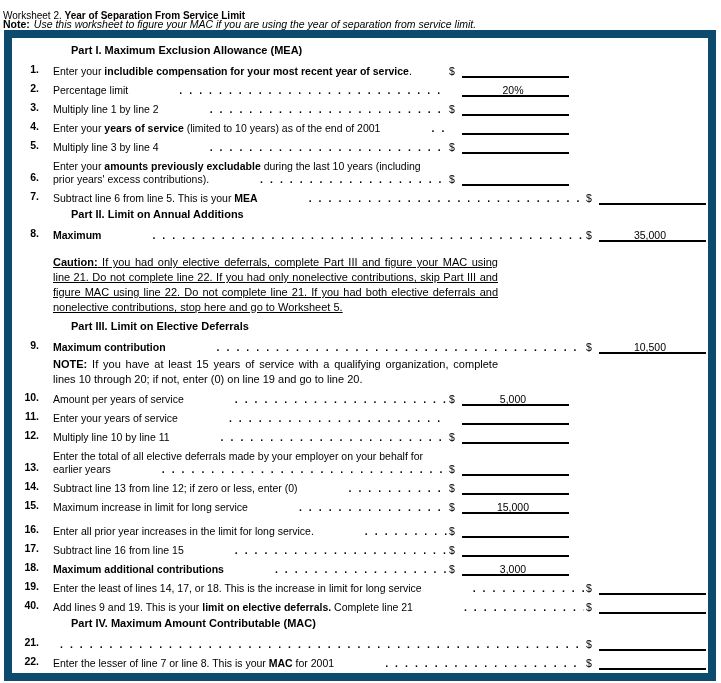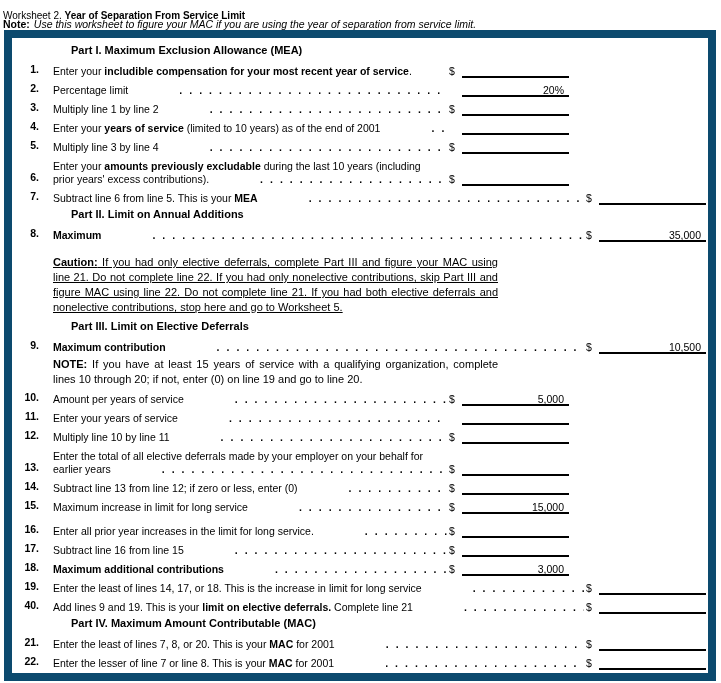--- a/index.html
+++ b/index.html
@@ -28,21 +28,21 @@
   .lrow{display:flex;align-items:baseline;line-height:13px;gap:44px;}
   .cont{white-space:nowrap;}
   .b{font-weight:bold;}
   .dots{flex:1;min-width:0;overflow:hidden;white-space:nowrap;letter-spacing:7px;
         font-weight:bold;margin:0 2px 0 7px;}
   .amt{flex:none;width:120px;display:flex;align-items:flex-end;}
   .amt.col1{margin-right:139px;}
   .amt.col2{margin-right:2px;}
   .cur{width:13px;flex:none;padding-bottom:1px;}
   .field{flex:1;border-bottom:2px solid #000;height:14px;line-height:14px;
-         font-size:10.5px;text-align:right;padding-right:5px;box-sizing:border-box;}
+         font-size:10.5px;text-align:center;padding-right:5px;box-sizing:border-box;}
   .caution{margin:13px 0 2px 41px;width:445px;font-size:11px;line-height:15px;text-align:justify;text-decoration:underline;}
   .noteblk{margin:3px 0 0 41px;width:445px;font-size:11px;line-height:15px;text-align:justify;}
 </style>
 </head>
 <body>
 
 <div class="title"><span>Worksheet 2. </span><span class="t2">Year of Separation From Service Limit</span></div>
 
 <div class="topnote"><span class="lbl">Note:</span><span class="txt">Use this worksheet to figure your MAC if you are using the year of separation from service limit.</span></div>
 
@@ -313,21 +313,20 @@
         <div class="amt col2">
           <span class="cur">$</span>
           <span class="field"></span>
         </div>
       </div>
       <div class="part">Part IV. Maximum Amount Contributable (MAC)</div>
       <div class="item-line">
         <div class="num">21.</div>
         <div class="mid">
           <div class="lrow">
-            <span class="cont"><span>Enter the least of lines 7, 8, or 20. This is your </span><span class="b">MAC</span><span> for 2001</span></span>
             <span class="dots">..........................................................................................</span>
           </div>
         </div>
         <div class="amt col2">
           <span class="cur">$</span>
           <span class="field"></span>
         </div>
       </div>
       <div class="item-line">
         <div class="num">22.</div>

